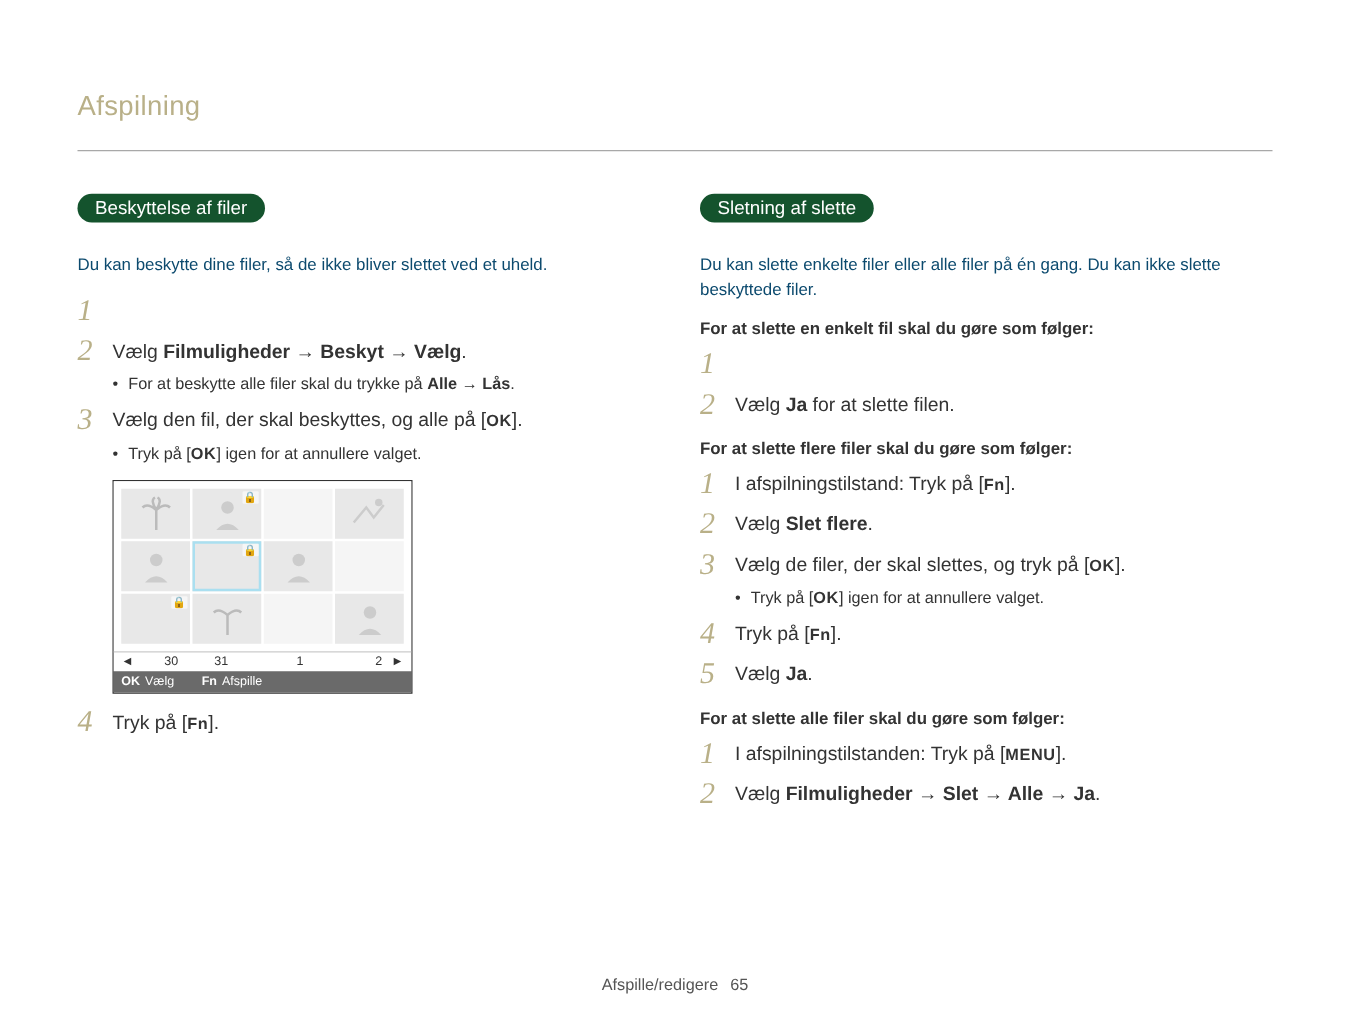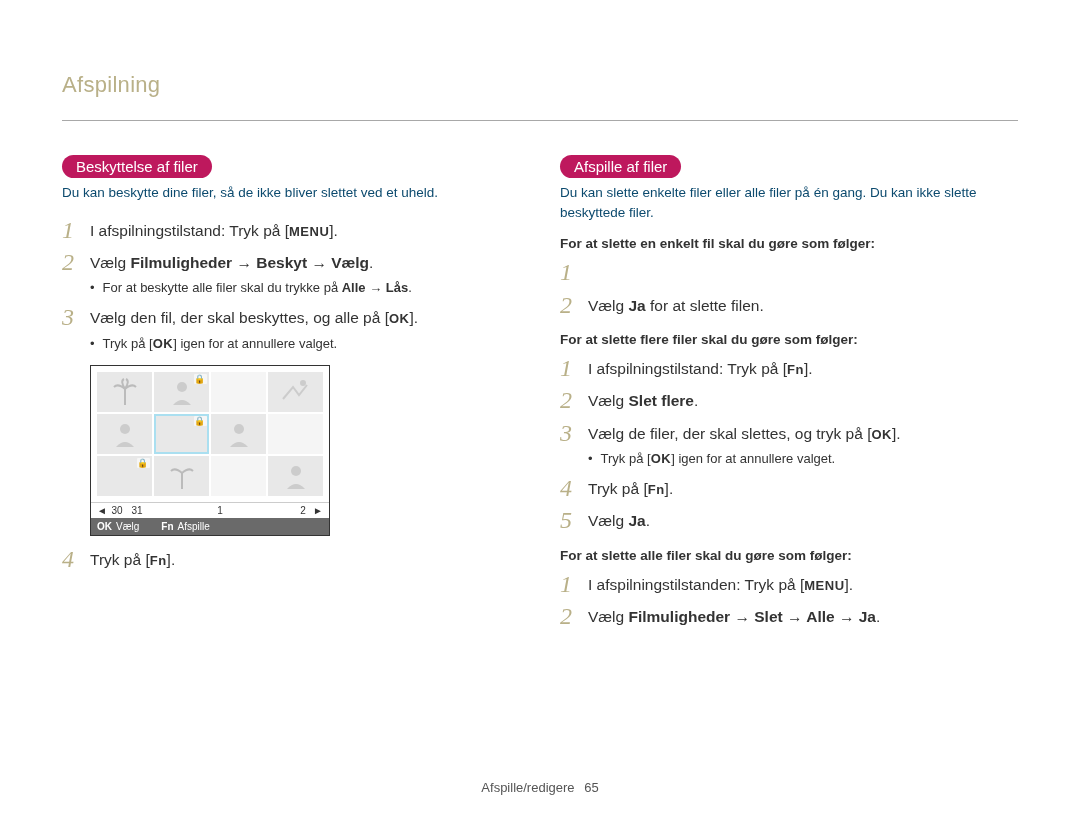--- a/index.html
+++ b/index.html
@@ -24,26 +24,26 @@
     border-top: 1px solid #a8a8a8;
     margin-bottom: 34px;
   }
   .columns {
     display: flex;
     gap: 40px;
   }
   .col { flex: 1; }
   .pill {
     display: inline-block;
-    background: #be185d;
+    background: #14532d;
     color: #fff;
     font-size: 15px;
     padding: 3px 14px;
     border-radius: 12px;
-    margin-bottom: 5px;
+    margin-bottom: 24px;
   }
   .intro {
     font-size: 13.5px;
     line-height: 1.45;
     color: #0c4a6e;
     margin-bottom: 14px;
   }
   .subhead {
     font-size: 13.5px;
     font-weight: bold;
@@ -123,21 +123,21 @@
   .date-row {
     display: flex;
     align-items: center;
     font-size: 10px;
     color: #333;
     padding: 2px 6px;
     background: #fff;
     border-top: 1px solid #ccc;
   }
   .date-row .arrow { width: 10px; text-align: center; }
-  .date-row .d { width: 20px; text-align: center; }
+  .date-row .d { width: 20px; text-align: center; margin-left: 20px; }
   .date-row .sep { flex: 1; }
   .status-row {
     display: flex;
     background: #6a6a6a;
     color: #fff;
     font-size: 10px;
     padding: 3px 6px;
   }
   .status-row .sk { font-weight: bold; margin-right: 4px; }
   .status-row .sl { margin-right: 22px; }
@@ -159,23 +159,20 @@
 <hr class="title-rule">
 
 <div class="columns">
 
   <div class="col">
     <div class="pill">Beskyttelse af filer</div>
     <div class="intro">Du kan beskytte dine filer, så de ikke bliver slettet ved et uheld.</div>
 
     <div class="step">
       <div class="step-num">1</div>
-      <div class="step-text">
-        <span>I afspilningstilstand: Tryk på [</span><span class="key">MENU</span><span>].</span>
-      </div>
     </div>
 
     <div class="step">
       <div class="step-num">2</div>
       <div class="step-text">
         <span>Vælg </span><span class="b">Filmuligheder → Beskyt → Vælg</span><span>.</span>
       </div>
     </div>
     <div class="bullet">
       <span>
@@ -273,21 +270,21 @@
 
     <div class="step">
       <div class="step-num">4</div>
       <div class="step-text">
         <span>Tryk på [</span><span class="key">Fn</span><span>].</span>
       </div>
     </div>
   </div>
 
   <div class="col">
-    <div class="pill">Afspille af filer</div>
+    <div class="pill">Sletning af slette</div>
     <div class="intro">Du kan slette enkelte filer eller alle filer på én gang. Du kan ikke slette beskyttede filer.</div>
 
     <div class="subhead">For at slette en enkelt fil skal du gøre som følger:</div>
 
     <div class="step">
       <div class="step-num">1</div>
     </div>
     <div class="step">
       <div class="step-num">2</div>
       <div class="step-text">

